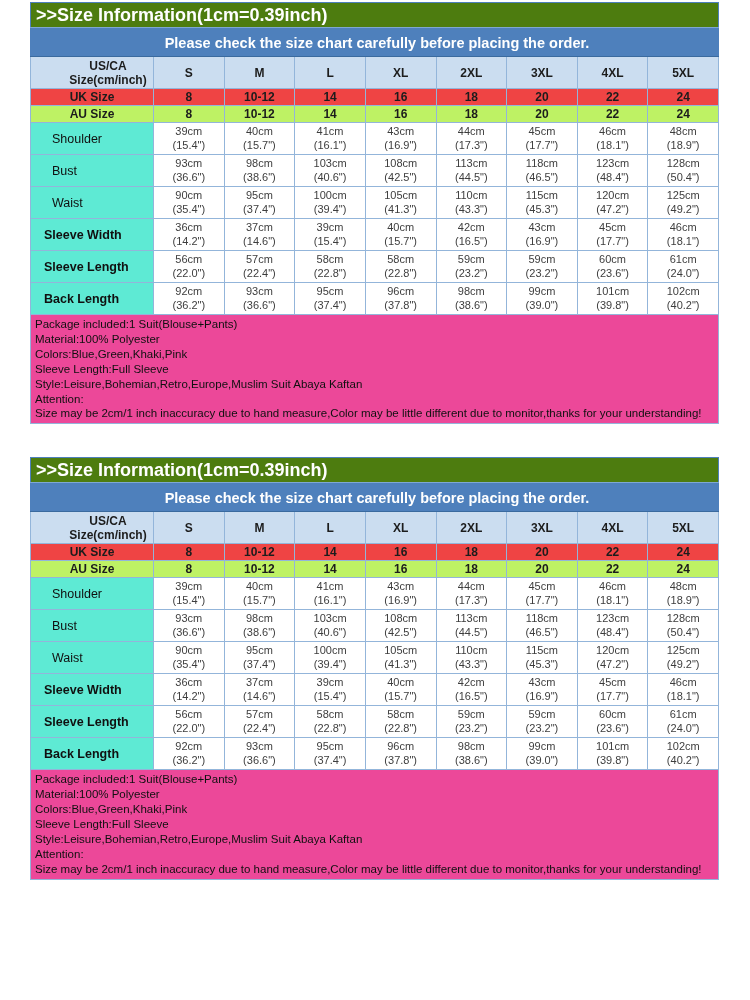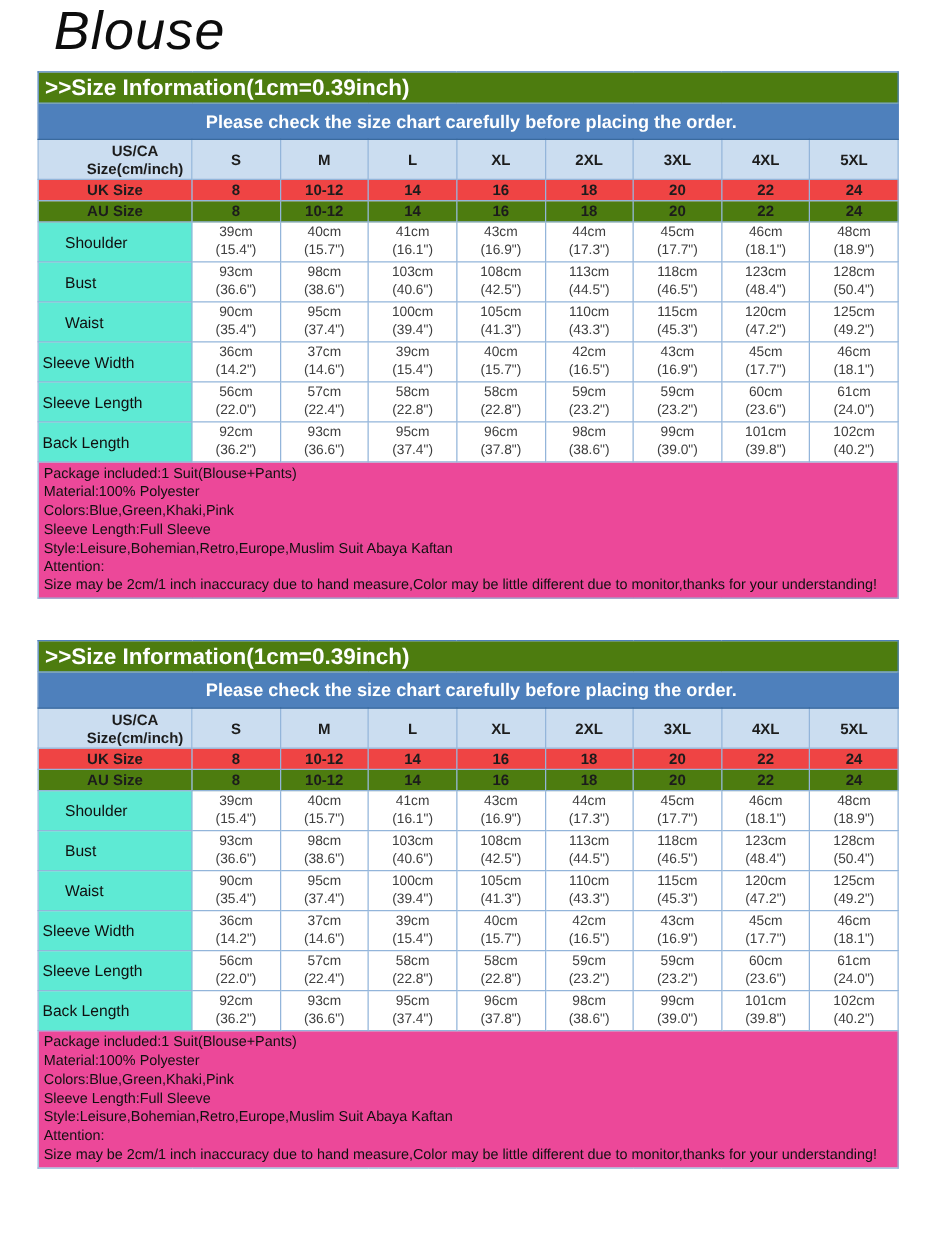--- a/index.html
+++ b/index.html
@@ -57,34 +57,34 @@
     font-size:12px;
   }
   td.corner div{line-height:14px;padding-left:32px;}
   tr.uk-row td{
     background:#ef4444;
     font-weight:bold;
     height:16px;
     font-size:12px;
   }
   tr.au-row td{
-    background:#4d7c0f;
+    background:#bef264;
     font-weight:bold;
     height:16px;
     font-size:12px;
   }
   tr.m-row{height:32px;}
   tr.m-row td.mlabel{
     background:#5eead4;
     text-align:left;
     font-size:12.5px;
     color:#101010;
   }
   tr.indent-lg td.mlabel{padding-left:21px;}
-  tr.indent-sm td.mlabel{padding-left:3px;}
+  tr.indent-sm td.mlabel{padding-left:13px;font-weight:bold;}
   tr.m-row td.mcell{
     background:#ffffff;
     font-size:11px;
     color:#3d3d3d;
     line-height:13.5px;
   }
   td.notes{
     background:#ec4899;
     text-align:left;
     font-size:11.5px;
@@ -92,21 +92,20 @@
     padding:2px 0 2px 4px;
     line-height:14.9px;
   }
 </style>
 </head>
 <body>
 
 <div class="page">
 
   <div class="section">
-    <h1 class="section-title">Blouse</h1>
 
     <table class="size-table">
       <colgroup>
         <col style="width:123px;">
         <col span="8">
       </colgroup>
       <tbody>
         <tr>
           <td colspan="9" class="banner1">&gt;&gt;Size Information(1cm=0.39inch)</td>
         </tr>

